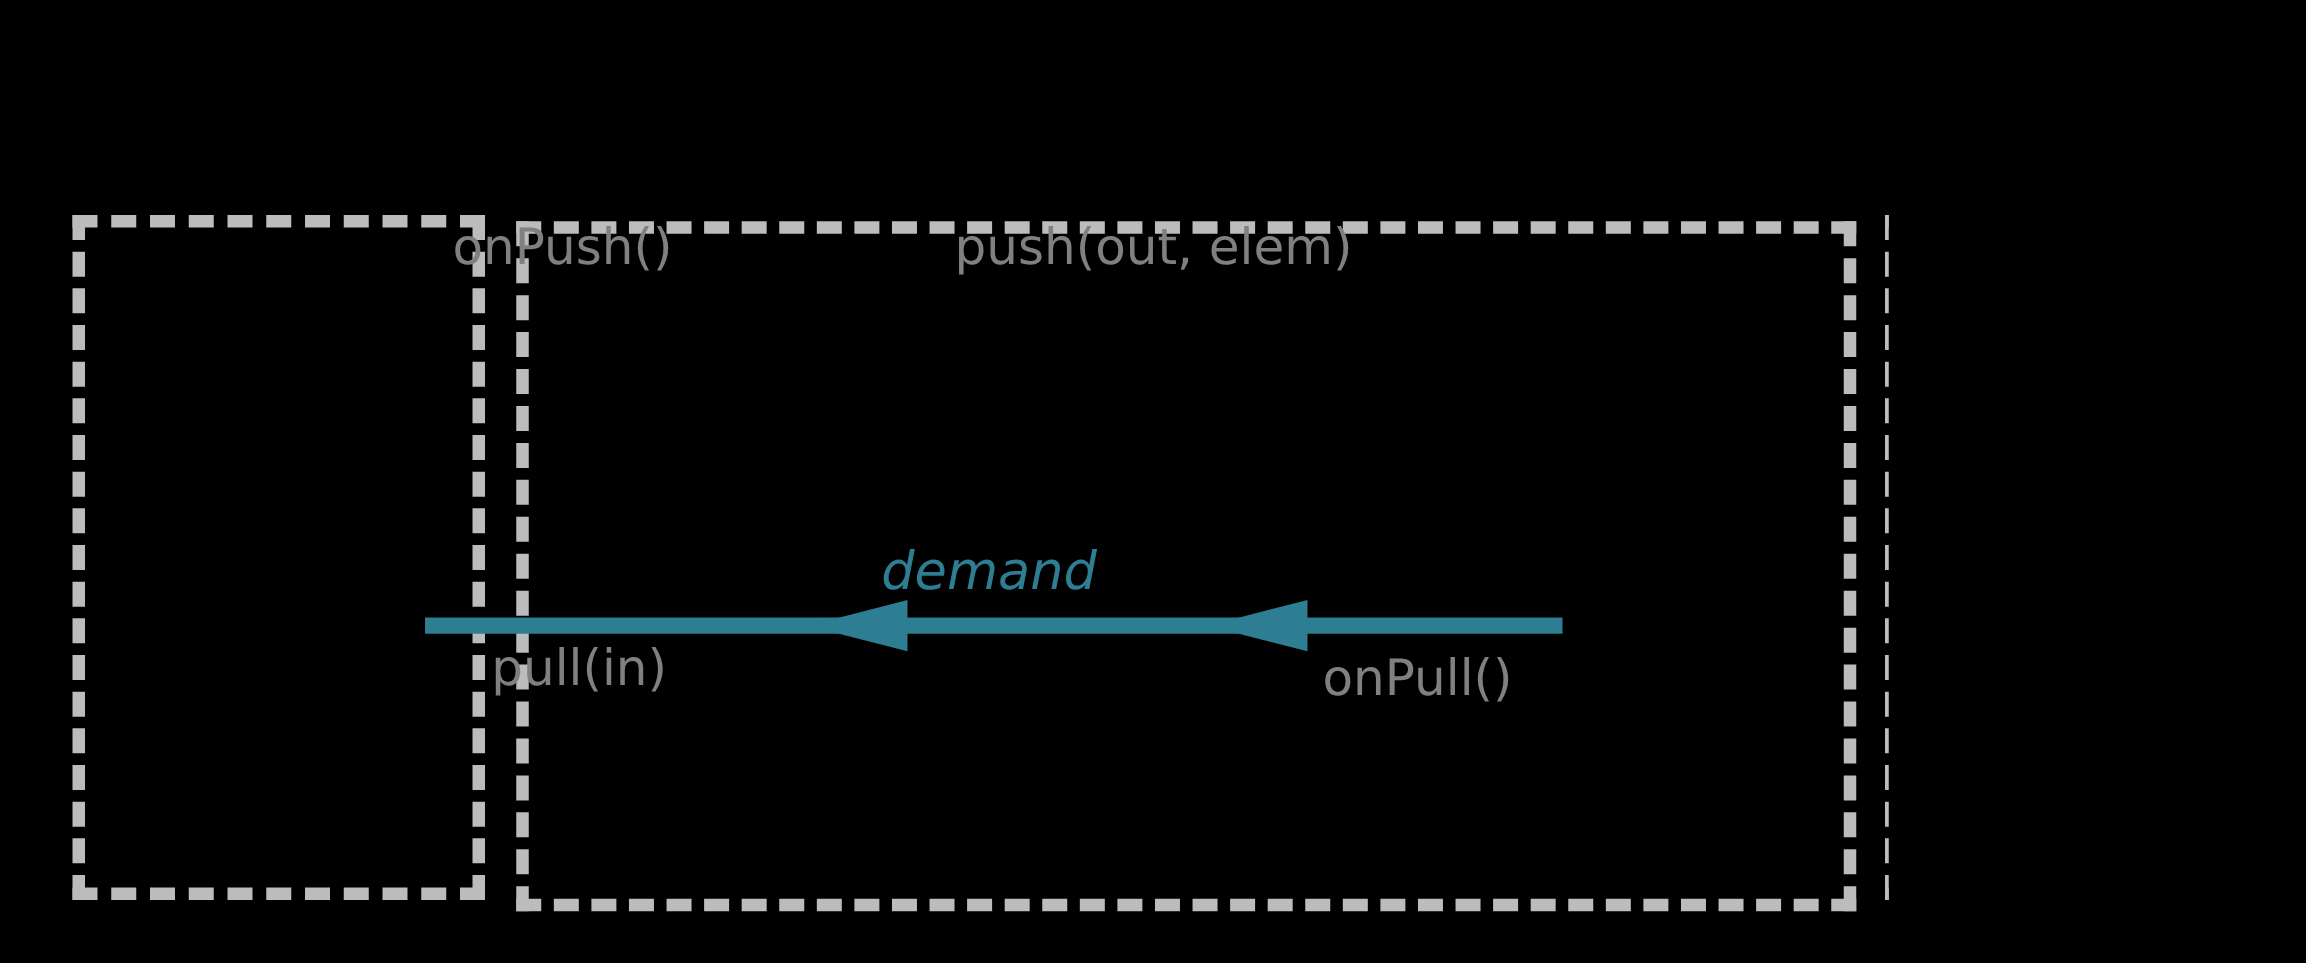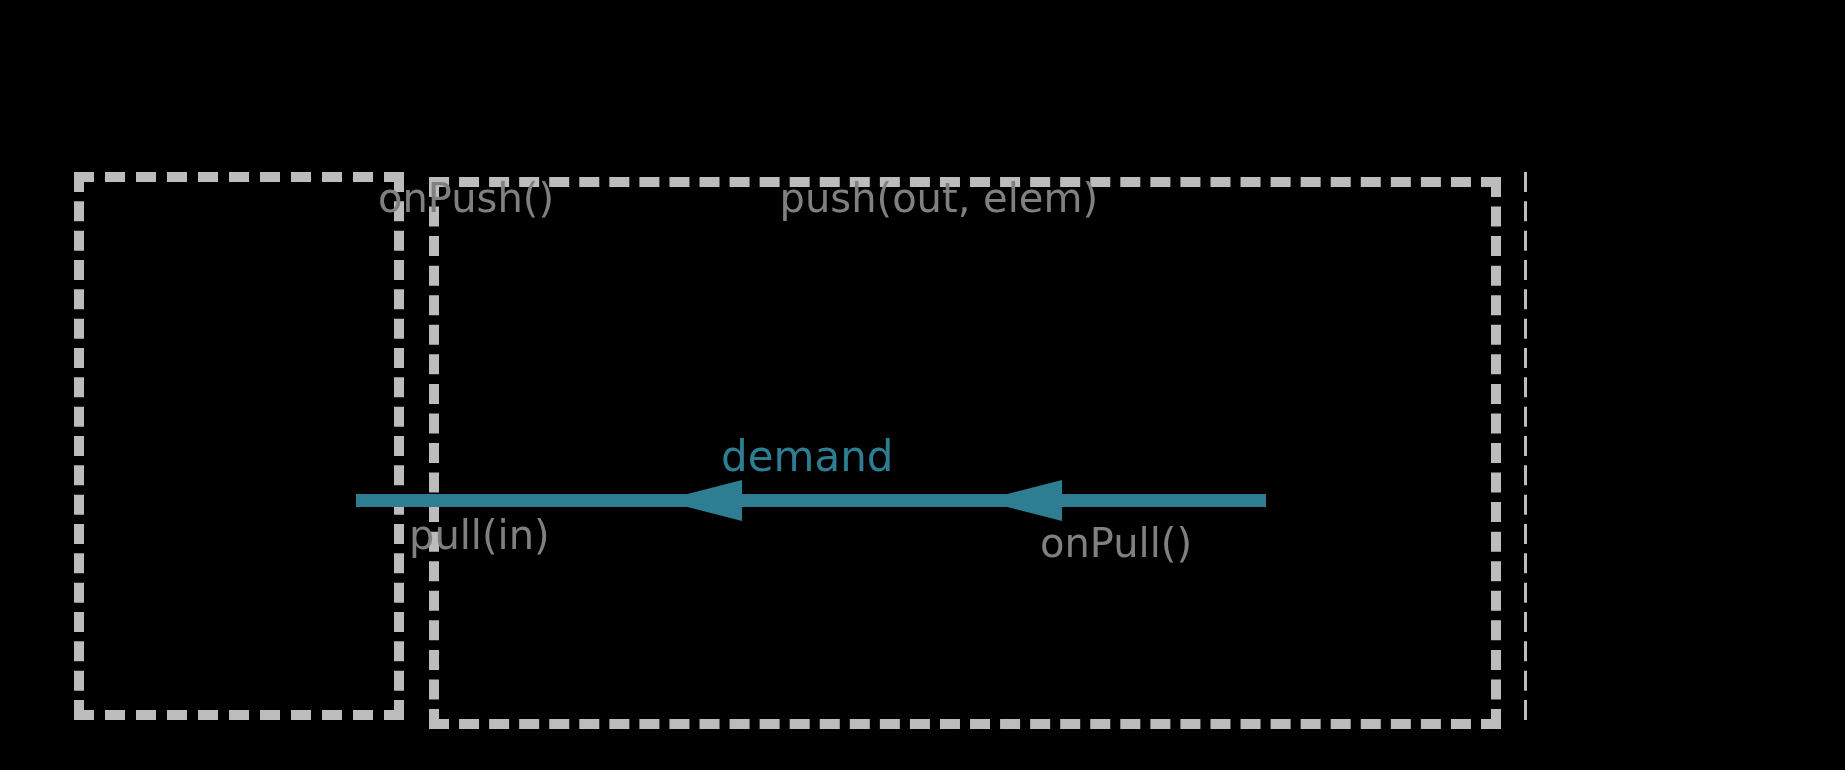--- a/index.html
+++ b/index.html
@@ -10,21 +10,20 @@
   }
   body {
     font-family: "DejaVu Sans", sans-serif;
   }
   #canvas {
     position: relative;
     width: 1511px;
     height: 770px;
     background: #000000;
     overflow: hidden;
-    margin-left: 16px;
   }
 
   
   .dashed-box {
     position: absolute;
     box-sizing: border-box;
     border-style: dashed;
     border-width: 10px;
     border-color: #bcbcbc;
     background: transparent;
@@ -54,25 +53,26 @@
     white-space: nowrap;
     line-height: 1;
   }
   .label-gray {
     color: #808080;
     font-size: 40px;
   }
   .label-teal {
     color: #2d7e92;
     font-size: 42px;
+    font-style: italic;
   }
   #label-on-push   { left: 362px;  top: 178px; }
   #label-push-out  { left: 1082px; top: 178px; text-align: right; transform: translateX(-100%); }
   #label-pull-in   { left: 393px;  top: 515px; }
-  #label-on-pull   { left: 1024px; top: 523px; text-align: right; }
+  #label-on-pull   { left: 1058px; top: 523px; text-align: right; }
   #label-demand    { left: 705px;  top: 436px; }
 
   
   #demand-arrow {
     position: absolute;
     left: 340px;
     top: 480px;
     width: 910px;
     height: 40px;
     overflow: visible;

